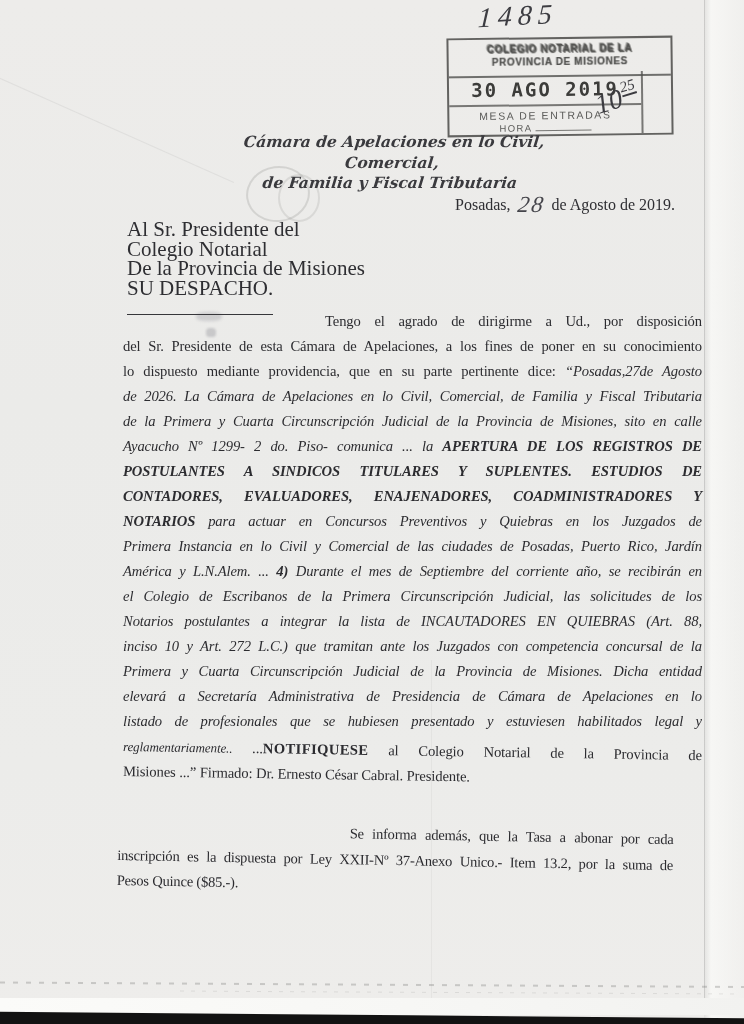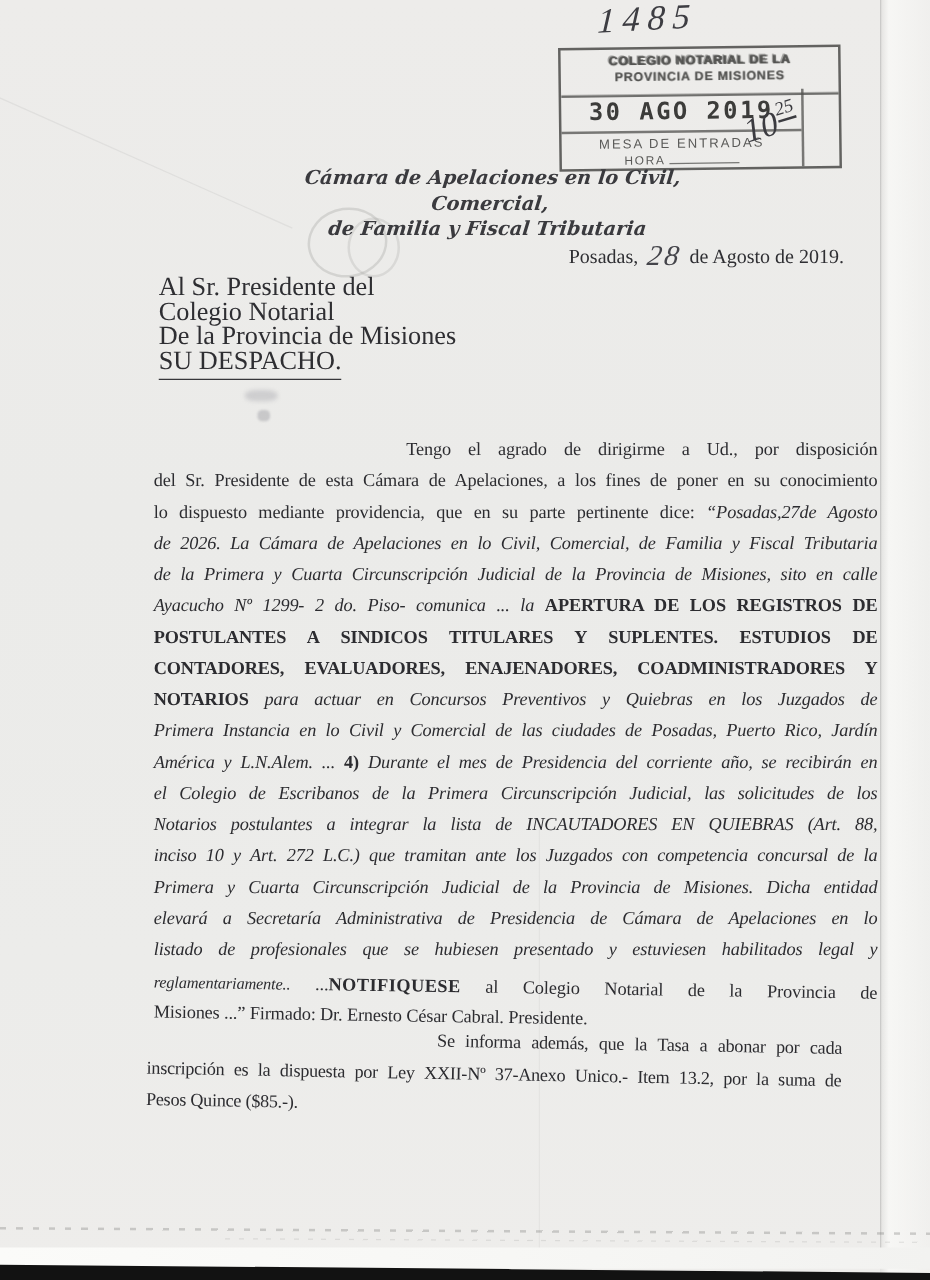--- a/index.html
+++ b/index.html
@@ -54,32 +54,32 @@
   .letterhead{position:absolute;left:233px;top:132px;width:318px;text-align:center;
     font-family:"DejaVu Serif","Liberation Serif",serif;font-style:italic;font-weight:bold;
     font-size:15.5px;line-height:20.5px;color:#3a3a3e;transform:skewX(-6deg);}
 
   
   .dateline{position:absolute;left:455px;top:190px;font-size:16px;color:#2f2f33;white-space:nowrap;}
   .dateline .day{font-style:italic;font-size:23px;color:#44444a;margin:0 7px;position:relative;top:2px;letter-spacing:2px;transform:skewX(-8deg);display:inline-block;}
 
   
   .addressee{position:absolute;left:127px;top:220px;font-size:21px;line-height:19.5px;color:#2e2e32;}
-  .despacho{display:inline-block;border-bottom:1.6px solid #36363a;padding-bottom:5px;}
+  .despacho{display:inline-block;border-bottom:1.6px solid #36363a;padding-bottom:16px;}
 
   
-  .body-block{position:absolute;left:123px;top:309px;width:579px;font-size:14.6px;letter-spacing:-0.1px;color:#2c2c30;margin-top:39px;}
+  .body-block{position:absolute;left:123px;top:309px;width:579px;font-size:14.6px;letter-spacing:-0.1px;color:#2c2c30;}
   .closing-block{position:absolute;left:118px;top:817px;width:556px;font-size:14.5px;letter-spacing:-0.2px;color:#2c2c30;
     transform:rotate(1.05deg);transform-origin:left top;}
   .tline{line-height:25px;height:25px;white-space:nowrap;}
   .closing-block .tline{line-height:25.5px;height:25.5px;}
   .tline.just{text-align:justify;text-align-last:justify;}
   .seg-regular{font-style:normal;}
   .seg-italic{font-style:italic;}
-  .seg-bold-italic{font-weight:bold;}
+  .seg-bold-italic{font-style:italic;font-weight:bold;}
   .seg-bold{font-weight:bold;letter-spacing:0.4px;}
   .seg-italic-small{font-style:italic;font-size:13px;}
 </style>
 </head>
 <body>
 
 <div class="page">
 
   <div class="crease-right-band"></div>
   <div class="crease-right-line"></div>
@@ -124,21 +124,21 @@
       <div class="tline just" style="text-indent: 202px;"><span class="seg-regular">Tengo el agrado de dirigirme a Ud., por disposición</span></div>
       <div class="tline just"><span class="seg-regular">del Sr. Presidente de esta Cámara de Apelaciones, a los fines de poner en su conocimiento</span></div>
       <div class="tline just"><span class="seg-regular">lo dispuesto mediante providencia, que en su parte pertinente dice: </span><span class="seg-italic">“Posadas,27de Agosto</span></div>
       <div class="tline just"><span class="seg-italic">de 2026. La Cámara de Apelaciones en lo Civil, Comercial, de Familia y Fiscal Tributaria</span></div>
       <div class="tline just"><span class="seg-italic">de la Primera y Cuarta Circunscripción Judicial de la Provincia de Misiones, sito en calle</span></div>
       <div class="tline just"><span class="seg-italic">Ayacucho Nº 1299- 2 do. Piso- comunica ... la </span><span class="seg-bold-italic">APERTURA DE LOS REGISTROS DE</span></div>
       <div class="tline just"><span class="seg-bold-italic">POSTULANTES A SINDICOS TITULARES Y SUPLENTES. ESTUDIOS DE</span></div>
       <div class="tline just"><span class="seg-bold-italic">CONTADORES, EVALUADORES, ENAJENADORES, COADMINISTRADORES Y</span></div>
       <div class="tline just"><span class="seg-bold-italic">NOTARIOS</span><span class="seg-italic"> para actuar en Concursos Preventivos y Quiebras en los Juzgados de</span></div>
       <div class="tline just"><span class="seg-italic">Primera Instancia en lo Civil y Comercial de las ciudades de Posadas, Puerto Rico, Jardín</span></div>
-      <div class="tline just"><span class="seg-italic">América y L.N.Alem. ... </span><span class="seg-bold-italic">4)</span><span class="seg-italic"> Durante el mes de Presidencia del corriente año, se recibirán en</span></div>
+      <div class="tline just"><span class="seg-italic">América y L.N.Alem. ... </span><span class="seg-bold-italic">4)</span><span class="seg-italic"> Durante el mes de Septiembre del corriente año, se recibirán en</span></div>
       <div class="tline just"><span class="seg-italic">el Colegio de Escribanos de la Primera Circunscripción Judicial, las solicitudes de los</span></div>
       <div class="tline just"><span class="seg-italic">Notarios postulantes a integrar la lista de INCAUTADORES EN QUIEBRAS (Art. 88,</span></div>
       <div class="tline just"><span class="seg-italic">inciso 10 y Art. 272 L.C.) que tramitan ante los Juzgados con competencia concursal de la</span></div>
       <div class="tline just"><span class="seg-italic">Primera y Cuarta Circunscripción Judicial de la Provincia de Misiones. Dicha entidad</span></div>
       <div class="tline just"><span class="seg-italic">elevará a Secretaría Administrativa de Presidencia de Cámara de Apelaciones en lo</span></div>
       <div class="tline just"><span class="seg-italic">listado de profesionales que se hubiesen presentado y estuviesen habilitados legal y</span></div>
       <div class="tline just" style="transform: rotate(0.9deg); transform-origin: left center;"><span class="seg-italic-small">reglamentariamente..</span><span class="seg-regular"> ...</span><span class="seg-bold">NOTIFIQUESE</span><span class="seg-regular"> al Colegio Notarial de la Provincia de</span></div>
       <div class="tline" style="transform: rotate(0.9deg); transform-origin: left center;"><span class="seg-regular">Misiones ...” Firmado: Dr. Ernesto César Cabral. Presidente.</span></div>
     </div>
 

